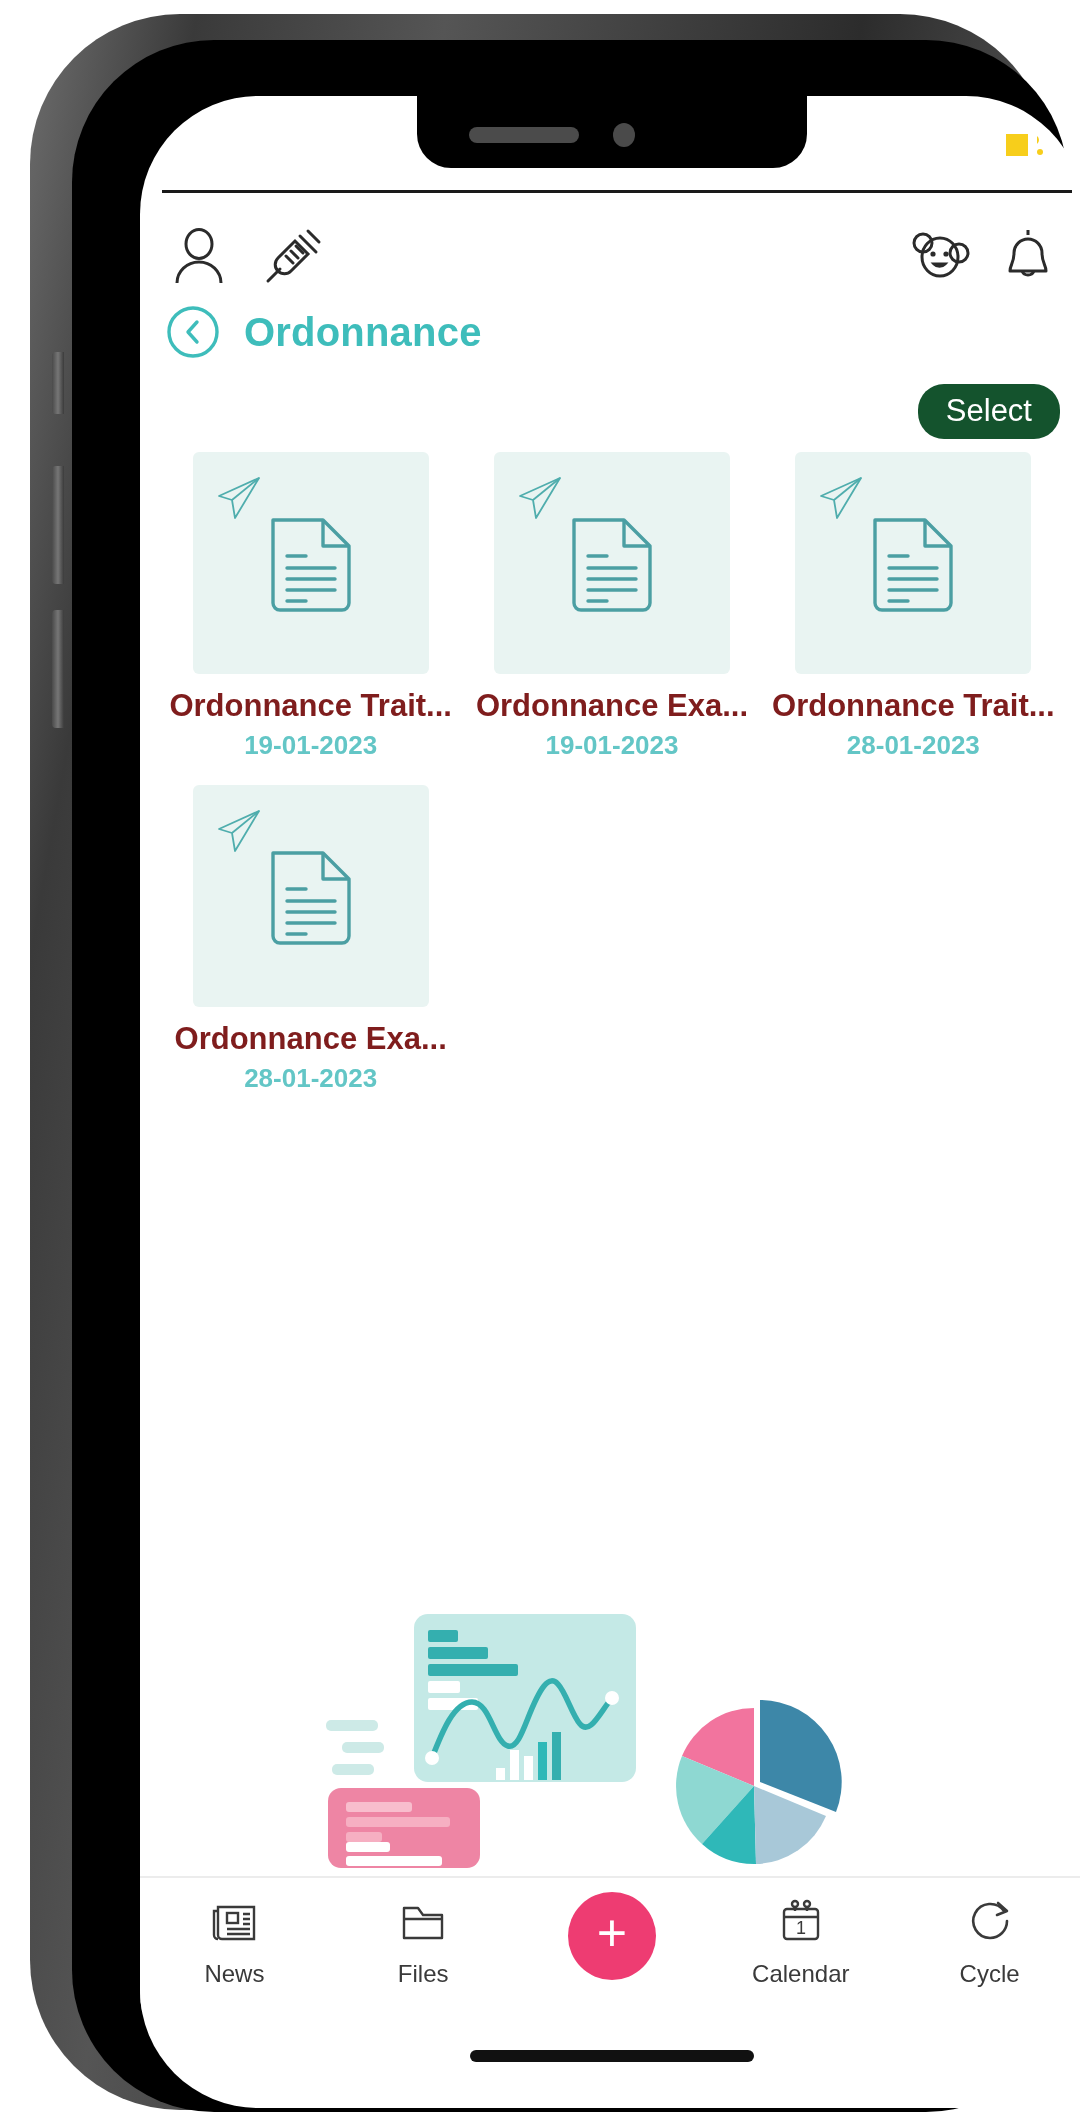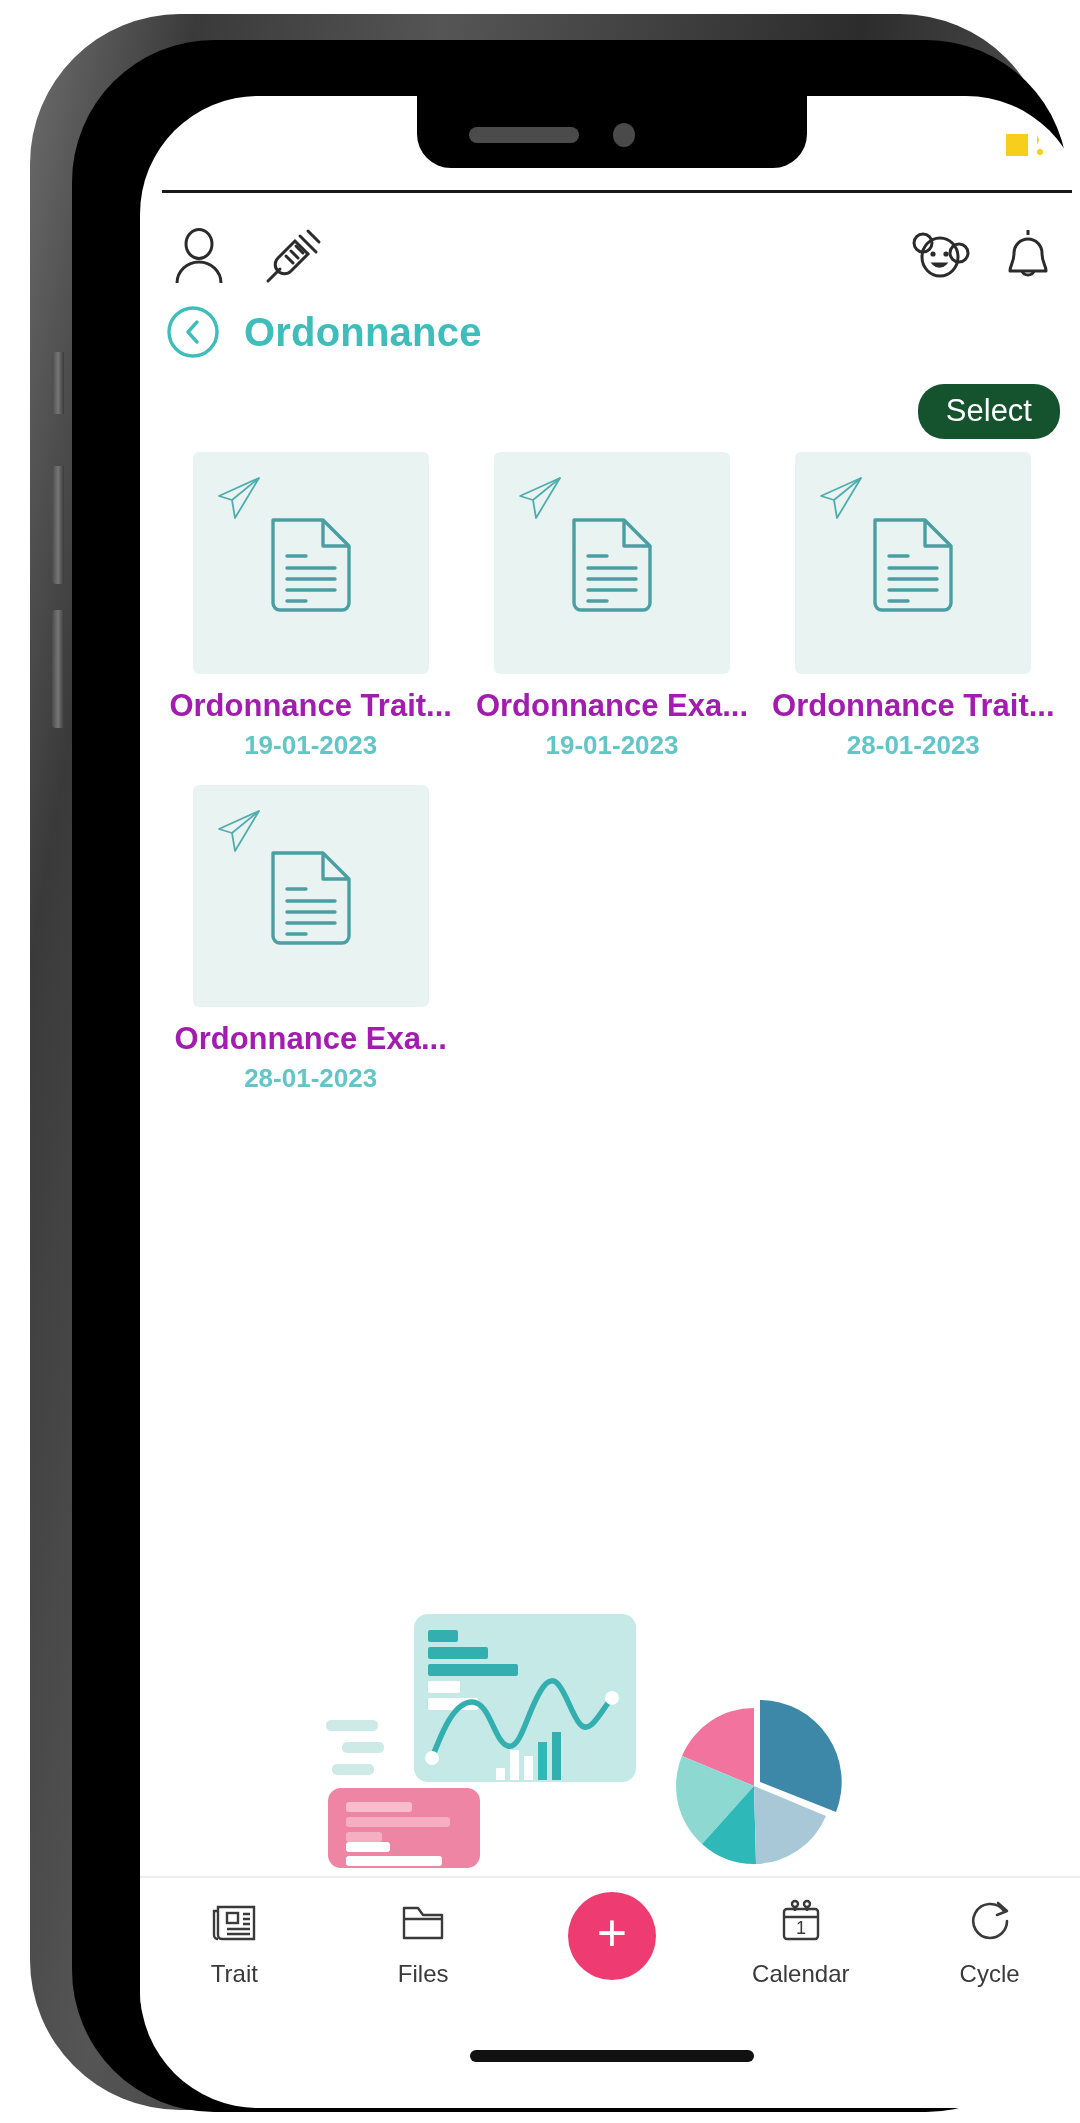--- a/index.html
+++ b/index.html
@@ -97,21 +97,21 @@
   }
   .doc-item{ width:33.333%; cursor:pointer; margin-bottom:24px; }
   .doc-thumb{
     position:relative;
     width:236px; height:222px; margin:0 auto;
     background:#E9F4F2; border-radius:6px;
   }
   .send-icon{ position:absolute; left:22px; top:22px; }
   .file-icon{ position:absolute; left:50%; top:52%; transform:translate(-50%,-50%); }
   .doc-name{
-    text-align:center; font-size:31px; font-weight:bold; color:#a21caf;
+    text-align:center; font-size:31px; font-weight:bold; color:#7f1d1d;
     margin-top:14px; white-space:nowrap; overflow:hidden;
   }
   .doc-date{
     text-align:center; font-size:26px; color:#63C6C6; margin-top:6px;font-weight:bold;
   }
 
   
   #illustration{
     position:absolute; left:0; right:0; bottom:188px; height:330px;
   }
@@ -400,21 +400,21 @@
                 <path d="M8 14 H4 V38 a4 4 0 0 0 4 4"></path>
                 <rect x="17" y="16" width="11" height="10"></rect>
                 <line x1="33" y1="17" x2="40" y2="17"></line>
                 <line x1="33" y1="22" x2="40" y2="22"></line>
                 <line x1="33" y1="27" x2="40" y2="27"></line>
                 <line x1="17" y1="32" x2="40" y2="32"></line>
                 <line x1="17" y1="37" x2="40" y2="37"></line>
               </g>
             </svg>
           </span>
-          <span class="nav-label">Trait</span>
+          <span class="nav-label">News</span>
         </div>
 
         <div class="nav-item">
           <span class="nav-icon">
             <svg width="48" height="48" viewBox="0 0 48 48">
               <g fill="none" stroke="#3a3a3a" stroke-width="2.4" stroke-linejoin="round">
                 <path d="M5 11 H19 L24 18 H43 V41 H5 Z"></path>
                 <line x1="5" y1="22" x2="43" y2="22"></line>
               </g>
             </svg>

